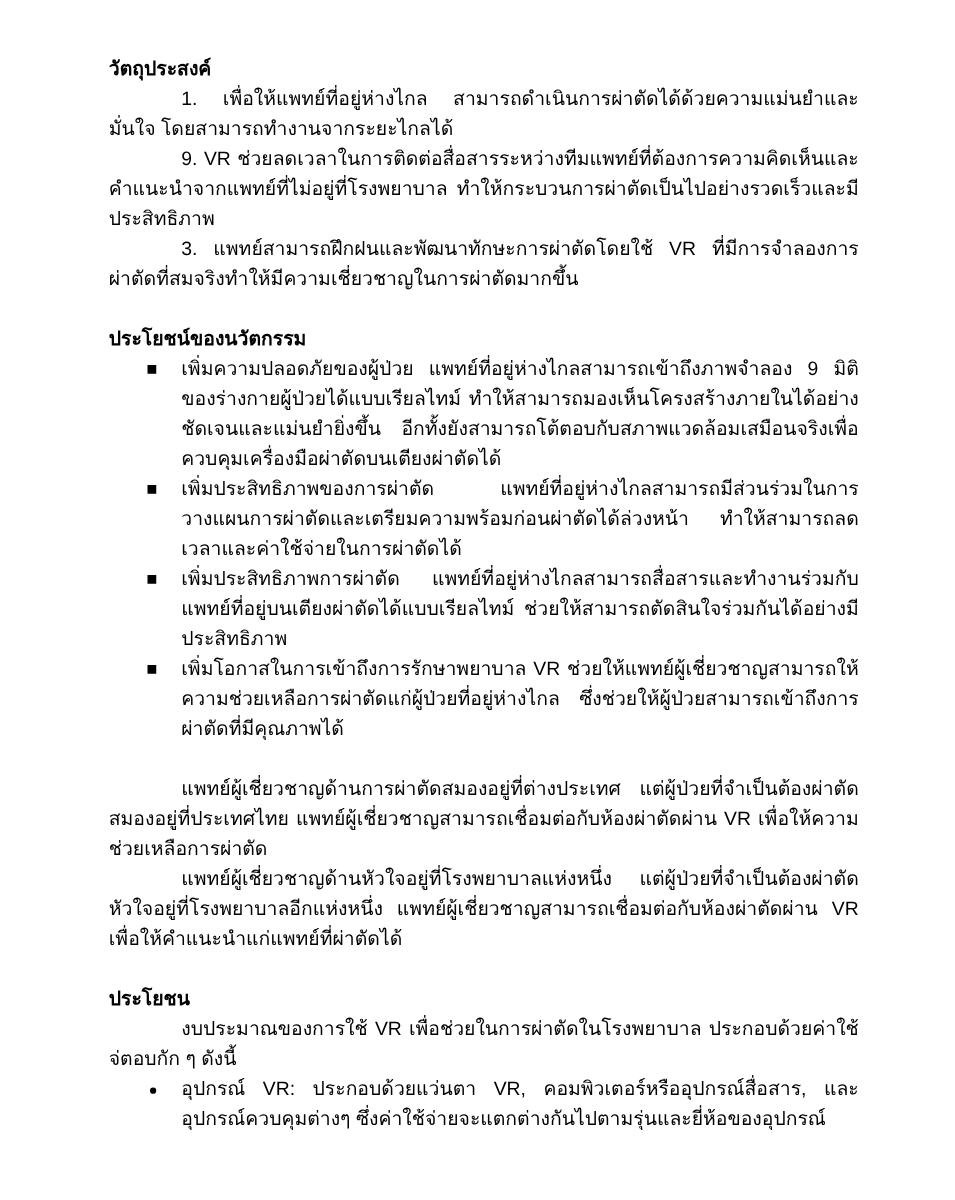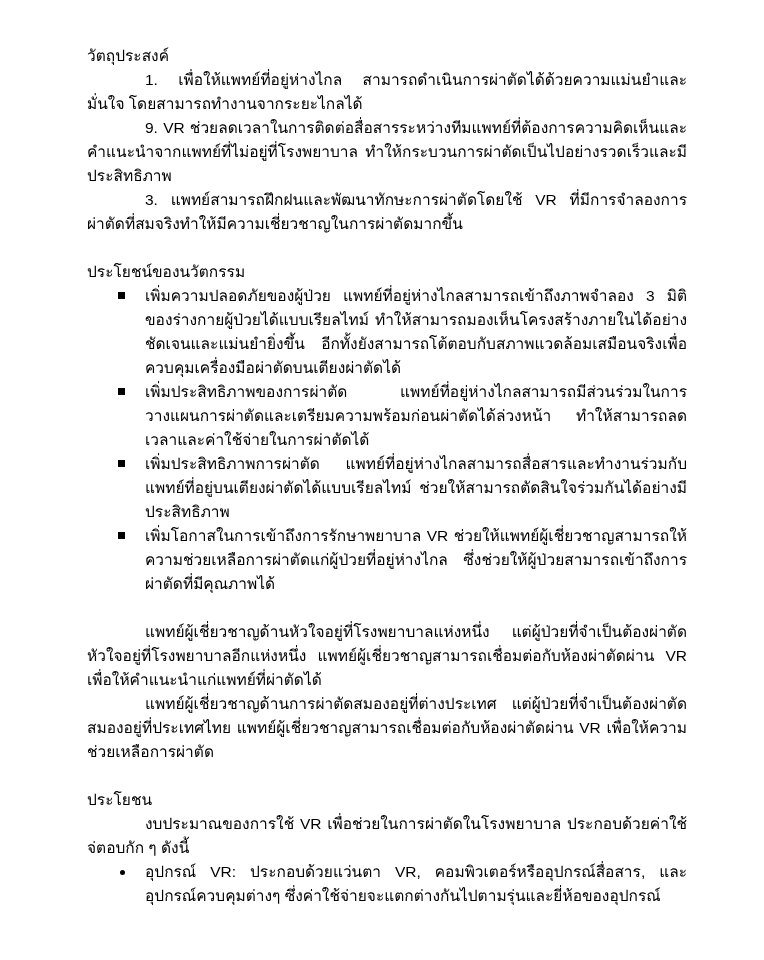--- a/index.html
+++ b/index.html
@@ -1,48 +1,48 @@
 <!DOCTYPE html>
 <html><head>
 <meta charset="utf-8">
 <style>
   html, body { margin: 0; padding: 0; background: #ffffff; }
   body { width: 764px; height: 960px; overflow: hidden; position: relative;
          font-family: "Liberation Sans", "DejaVu Sans", sans-serif; color: #000; }
   .page { position: absolute; left: 87px; top: 44px; width: 600px; font-size: 15.5px; line-height: 24px; }
-  .h { font-weight: normal; margin: 0; }
+  .h { font-weight: bold; margin: 0; }
   .p { margin: 0; text-indent: 58px; text-align: justify; }
   .gap { height: 24px; }
   ul { margin: 0; padding: 0; list-style: none; }
   ul li { position: relative; padding-left: 58px; text-align: justify; }
   ul.sq li::before { content: ""; position: absolute; left: 31px; top: 8px; width: 7px; height: 7px; background: #000; }
   ul.dot li::before { content: ""; position: absolute; left: 33px; top: 10px; width: 5px; height: 5px; border-radius: 50%; background: #000; }
   b { font-weight: normal; }
 </style>
 </head>
 <body>
 
 <div class="page">
   <p class="h">วัตถุประสงค์</p>
   <p class="p">1. เพื่อให้แพทย์ที่อยู่ห่างไกล สามารถดำเนินการผ่าตัดได้ด้วยความแม่นยำและมั่นใจ โดยสามารถทำงานจากระยะไกลได้</p>
   <p class="p">9. VR ช่วยลดเวลาในการติดต่อสื่อสารระหว่างทีมแพทย์ที่ต้องการความคิดเห็นและคำแนะนำจากแพทย์ที่ไม่อยู่ที่โรงพยาบาล ทำให้กระบวนการผ่าตัดเป็นไปอย่างรวดเร็วและมีประสิทธิภาพ</p>
   <p class="p">3. แพทย์สามารถฝึกฝนและพัฒนาทักษะการผ่าตัดโดยใช้ VR ที่มีการจำลองการผ่าตัดที่สมจริงทำให้มีความเชี่ยวชาญในการผ่าตัดมากขึ้น</p>
   <div class="gap"></div>
 
   <p class="h">ประโยชน์ของนวัตกรรม</p>
   <ul class="sq">
-    <li><b>เพิ่มความปลอดภัยของผู้ป่วย</b><span> แพทย์ที่อยู่ห่างไกลสามารถเข้าถึงภาพจำลอง 3 มิติของร่างกายผู้ป่วยได้แบบเรียลไทม์ ทำให้สามารถมองเห็นโครงสร้างภายในได้อย่างชัดเจนและแม่นยำยิ่งขึ้น อีกทั้งยังสามารถโต้ตอบกับสภาพแวดล้อมเสมือนจริงเพื่อควบคุมเครื่องมือผ่าตัดบนเตียงผ่าตัดได้</span></li>
+    <li><b>เพิ่มความปลอดภัยของผู้ป่วย</b><span> แพทย์ที่อยู่ห่างไกลสามารถเข้าถึงภาพจำลอง 9 มิติของร่างกายผู้ป่วยได้แบบเรียลไทม์ ทำให้สามารถมองเห็นโครงสร้างภายในได้อย่างชัดเจนและแม่นยำยิ่งขึ้น อีกทั้งยังสามารถโต้ตอบกับสภาพแวดล้อมเสมือนจริงเพื่อควบคุมเครื่องมือผ่าตัดบนเตียงผ่าตัดได้</span></li>
     <li><b>เพิ่มประสิทธิภาพของการผ่าตัด</b><span> แพทย์ที่อยู่ห่างไกลสามารถมีส่วนร่วมในการวางแผนการผ่าตัดและเตรียมความพร้อมก่อนผ่าตัดได้ล่วงหน้า ทำให้สามารถลดเวลาและค่าใช้จ่ายในการผ่าตัดได้</span></li>
     <li><b>เพิ่มประสิทธิภาพการผ่าตัด</b><span> แพทย์ที่อยู่ห่างไกลสามารถสื่อสารและทำงานร่วมกับแพทย์ที่อยู่บนเตียงผ่าตัดได้แบบเรียลไทม์ ช่วยให้สามารถตัดสินใจร่วมกันได้อย่างมีประสิทธิภาพ</span></li>
     <li><b>เพิ่มโอกาสในการเข้าถึงการรักษาพยาบาล</b><span> VR ช่วยให้แพทย์ผู้เชี่ยวชาญสามารถให้ความช่วยเหลือการผ่าตัดแก่ผู้ป่วยที่อยู่ห่างไกล ซึ่งช่วยให้ผู้ป่วยสามารถเข้าถึงการผ่าตัดที่มีคุณภาพได้</span></li>
   </ul>
   <div class="gap"></div>
 
+  <p class="p">แพทย์ผู้เชี่ยวชาญด้านการผ่าตัดสมองอยู่ที่ต่างประเทศ แต่ผู้ป่วยที่จำเป็นต้องผ่าตัดสมองอยู่ที่ประเทศไทย แพทย์ผู้เชี่ยวชาญสามารถเชื่อมต่อกับห้องผ่าตัดผ่าน VR เพื่อให้ความช่วยเหลือการผ่าตัด</p>
   <p class="p">แพทย์ผู้เชี่ยวชาญด้านหัวใจอยู่ที่โรงพยาบาลแห่งหนึ่ง แต่ผู้ป่วยที่จำเป็นต้องผ่าตัดหัวใจอยู่ที่โรงพยาบาลอีกแห่งหนึ่ง แพทย์ผู้เชี่ยวชาญสามารถเชื่อมต่อกับห้องผ่าตัดผ่าน VR เพื่อให้คำแนะนำแก่แพทย์ที่ผ่าตัดได้</p>
-  <p class="p">แพทย์ผู้เชี่ยวชาญด้านการผ่าตัดสมองอยู่ที่ต่างประเทศ แต่ผู้ป่วยที่จำเป็นต้องผ่าตัดสมองอยู่ที่ประเทศไทย แพทย์ผู้เชี่ยวชาญสามารถเชื่อมต่อกับห้องผ่าตัดผ่าน VR เพื่อให้ความช่วยเหลือการผ่าตัด</p>
   <div class="gap"></div>
 
   <p class="h">ประโยชน</p>
   <p class="p">งบประมาณของการใช้ VR เพื่อช่วยในการผ่าตัดในโรงพยาบาล ประกอบด้วยค่าใช้จ่ตอบกัก ๆ ดังนี้</p>
   <ul class="dot">
     <li>อุปกรณ์ VR: ประกอบด้วยแว่นตา VR, คอมพิวเตอร์หรืออุปกรณ์สื่อสาร, และอุปกรณ์ควบคุมต่างๆ ซึ่งค่าใช้จ่ายจะแตกต่างกันไปตามรุ่นและยี่ห้อของอุปกรณ์</li>
 
   </ul>
 </div>
 

